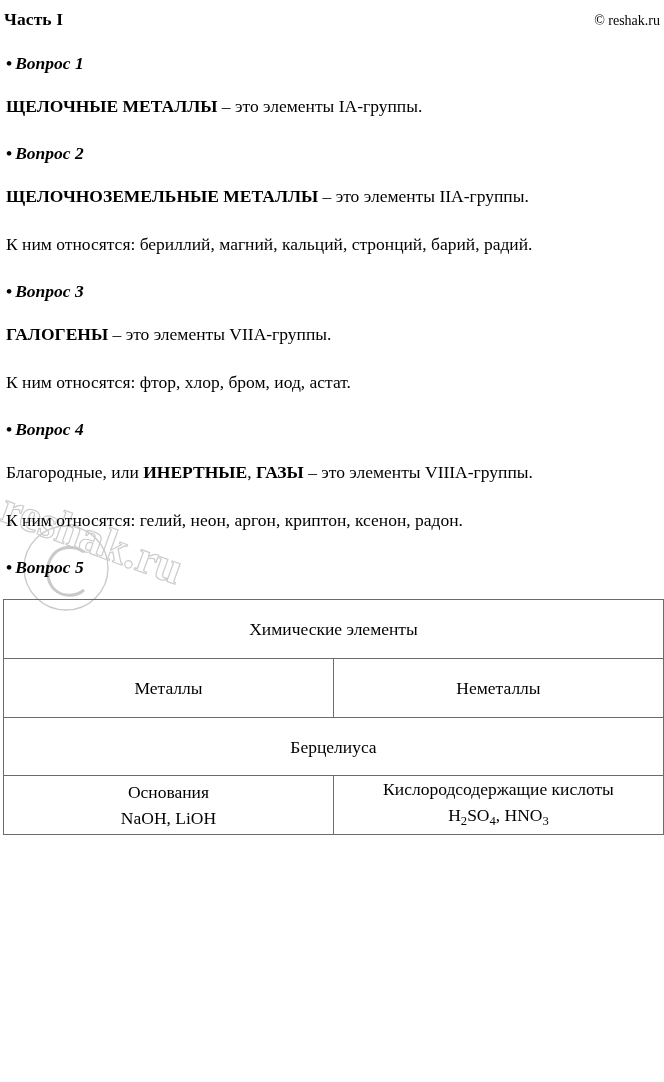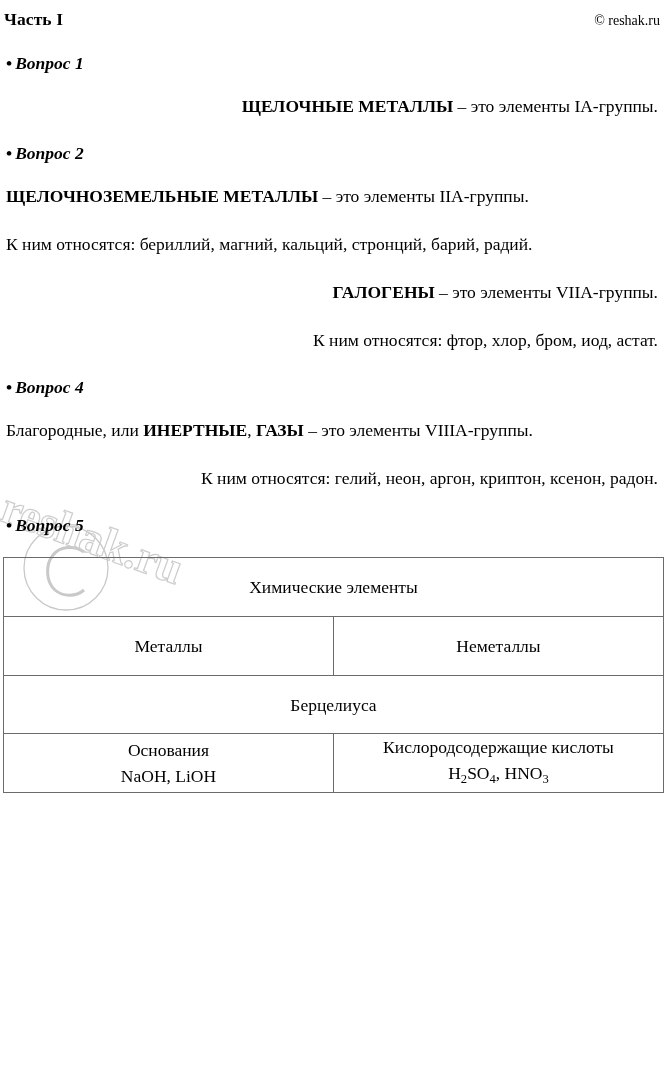--- a/index.html
+++ b/index.html
@@ -73,21 +73,21 @@
 
   
   p.para {
     font-size: 17.5px;
     line-height: 29px;
     margin: 19px 4px 0 4px;
     text-align: justify;
     text-justify: inter-word;
     hyphens: none;
   }
-  p.para.nojust { text-align: right; }
+  p.para.nojust { text-align: left; }
   p.para b { font-weight: bold; }
 
   
   .tbl-wrap {
     margin: 22px 1px 0 1px;
   }
   table.cls {
     border-collapse: collapse;
     width: 661px;
     table-layout: fixed;
@@ -133,20 +133,23 @@
     <span class="bullet">•</span><span>Вопрос 1</span>
   </div>
   <p class="para nojust"><b>ЩЕЛОЧНЫЕ МЕТАЛЛЫ</b><span> – это элементы IA-группы.</span></p>
 
   <div class="q-head">
     <span class="bullet">•</span><span>Вопрос 2</span>
   </div>
   <p class="para"><b>ЩЕЛОЧНОЗЕМЕЛЬНЫЕ МЕТАЛЛЫ</b><span> – это элементы IIA-группы.</span></p>
   <p class="para"><span>К ним относятся: бериллий, магний, кальций, стронций, барий, радий.</span></p>
 
+  <div class="q-head">
+    <span class="bullet">•</span><span>Вопрос 3</span>
+  </div>
   <p class="para nojust"><b>ГАЛОГЕНЫ</b><span> – это элементы VIIA-группы.</span></p>
   <p class="para nojust"><span>К ним относятся: фтор, хлор, бром, иод, астат.</span></p>
 
   <div class="q-head">
     <span class="bullet">•</span><span>Вопрос 4</span>
   </div>
   <p class="para"><span>Благородные, или </span><b>ИНЕРТНЫЕ</b><span>, </span><b>ГАЗЫ</b><span> – это элементы VIIIA-группы.</span></p>
   <p class="para nojust"><span>К ним относятся: гелий, неон, аргон, криптон, ксенон, радон.</span></p>
 
   <div class="q-head">

